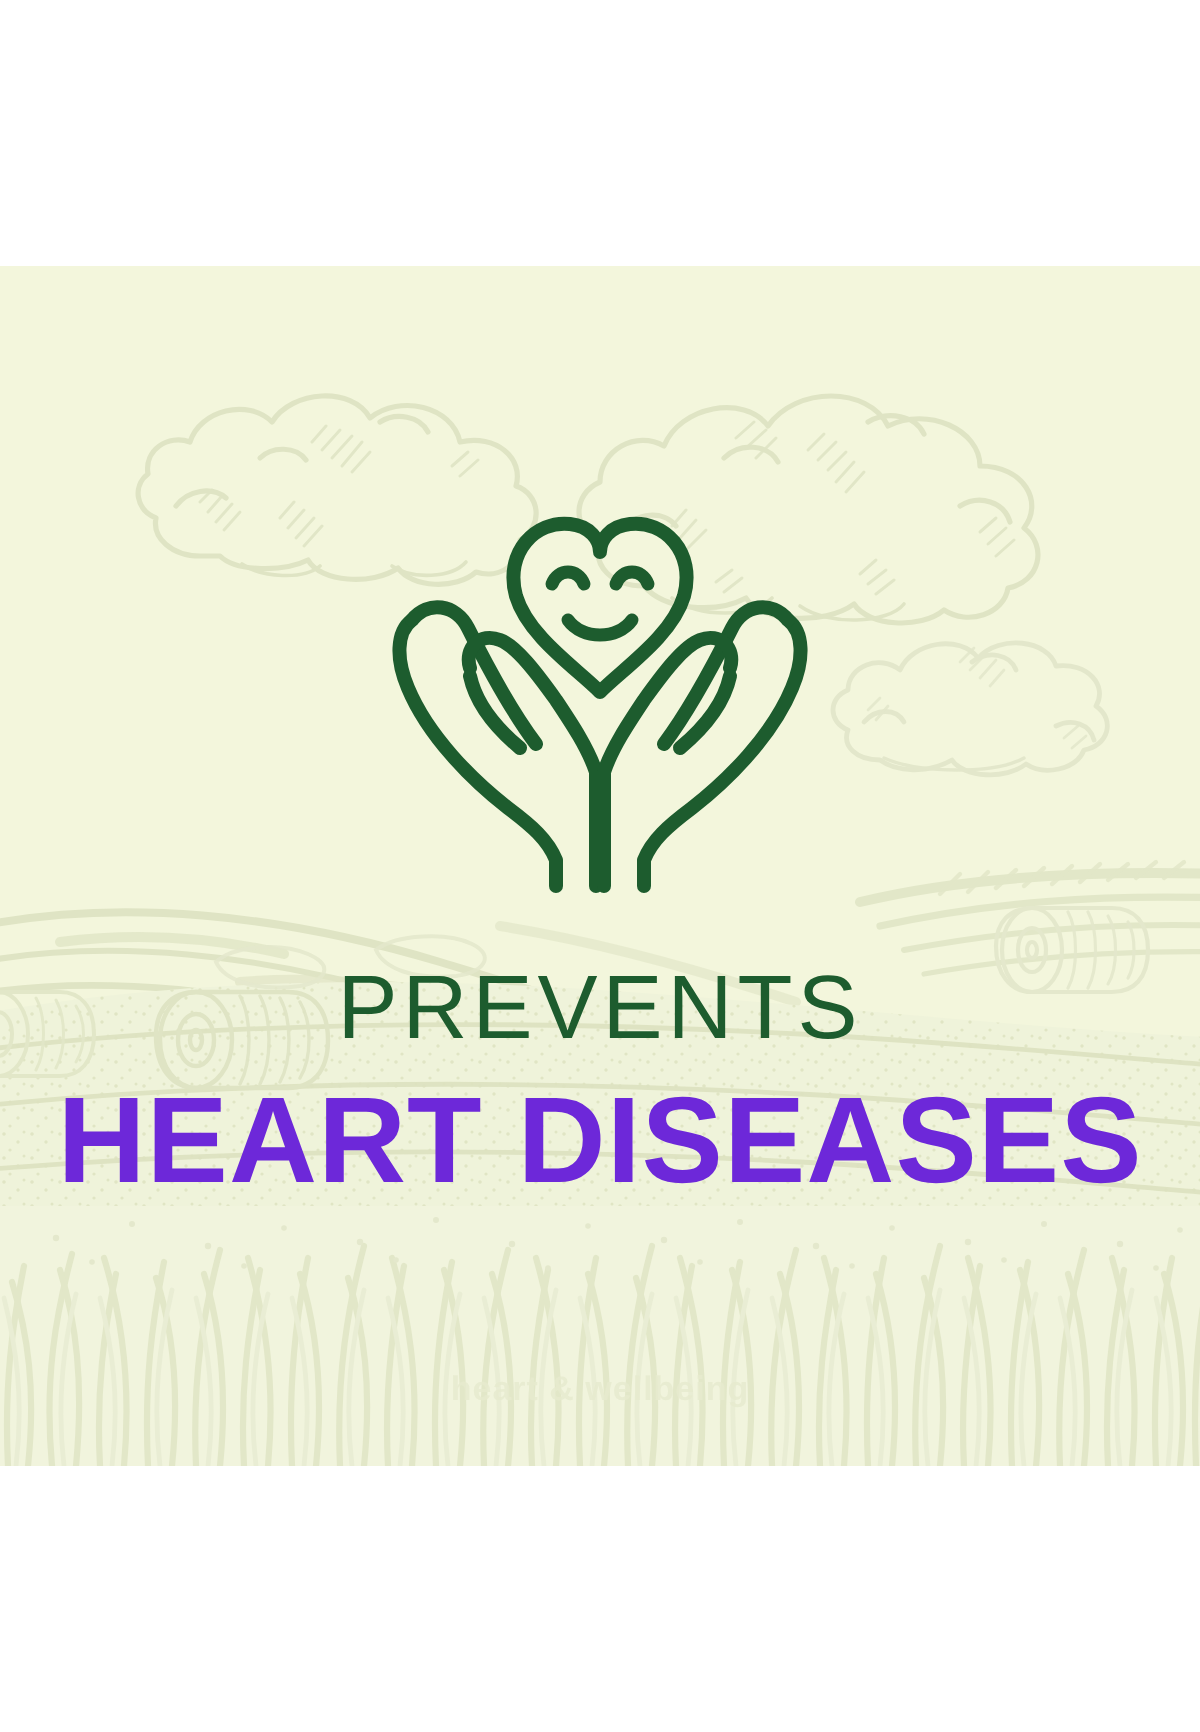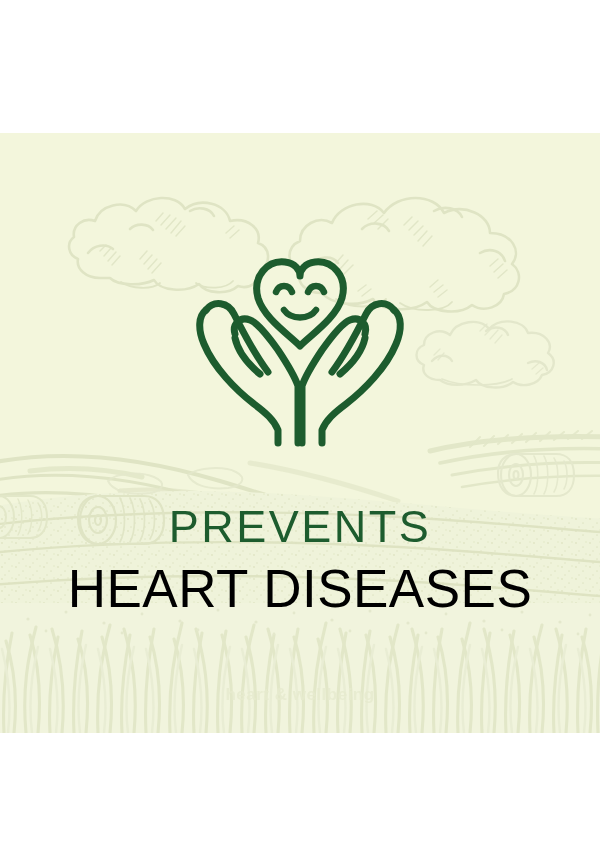--- a/index.html
+++ b/index.html
@@ -47,42 +47,42 @@
     top: 105px;
     width: 220px;
     height: 215px;
   }
   #hero-icon svg { display: block; width: 220px; height: 215px; }
 
   
   #headline-block {
     position: absolute;
     left: 0;
-    top: 369px;
+    top: 346px;
     width: 600px;
     text-align: center;
   }
 
   #headline-line-1 {
     display: block;
     font-family: "Liberation Sans", sans-serif;
     font-size: 45px;
     font-weight: 400;
     letter-spacing: 2.5px;
     color: #1d5c2e;
     line-height: 1.12;
   }
 
   #headline-line-2 {
     display: block;
     font-family: "Liberation Sans", sans-serif;
-    font-size: 53px;
-    font-weight: 400;
+    font-size: 61px;
+    font-weight: 700;
     letter-spacing: 0.5px;
-    color: #000000;
+    color: #6d28d9;
     line-height: 1.12;
     margin-top: 7px;
   }
 
   #watermark-text {
     position: absolute;
     left: 0;
     top: 552px;
     width: 600px;
     text-align: center;

